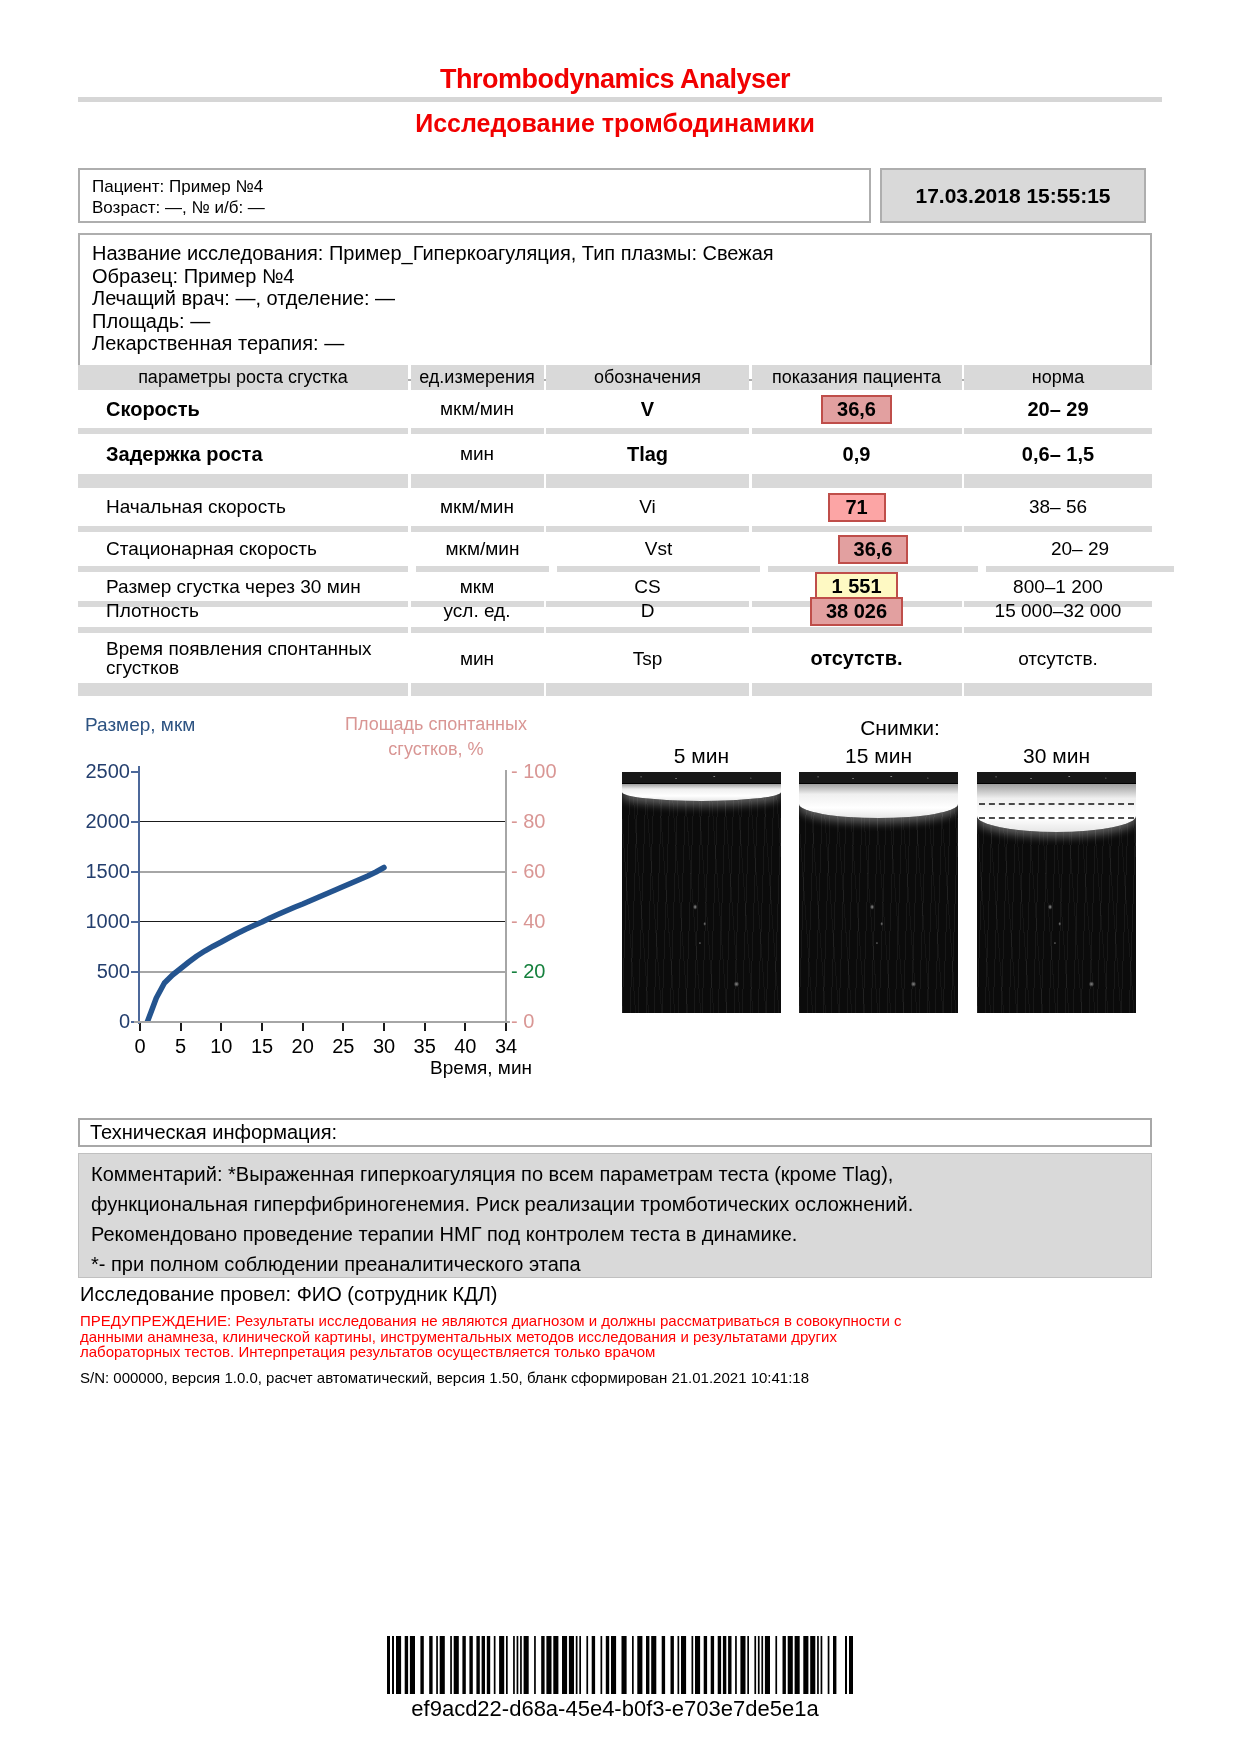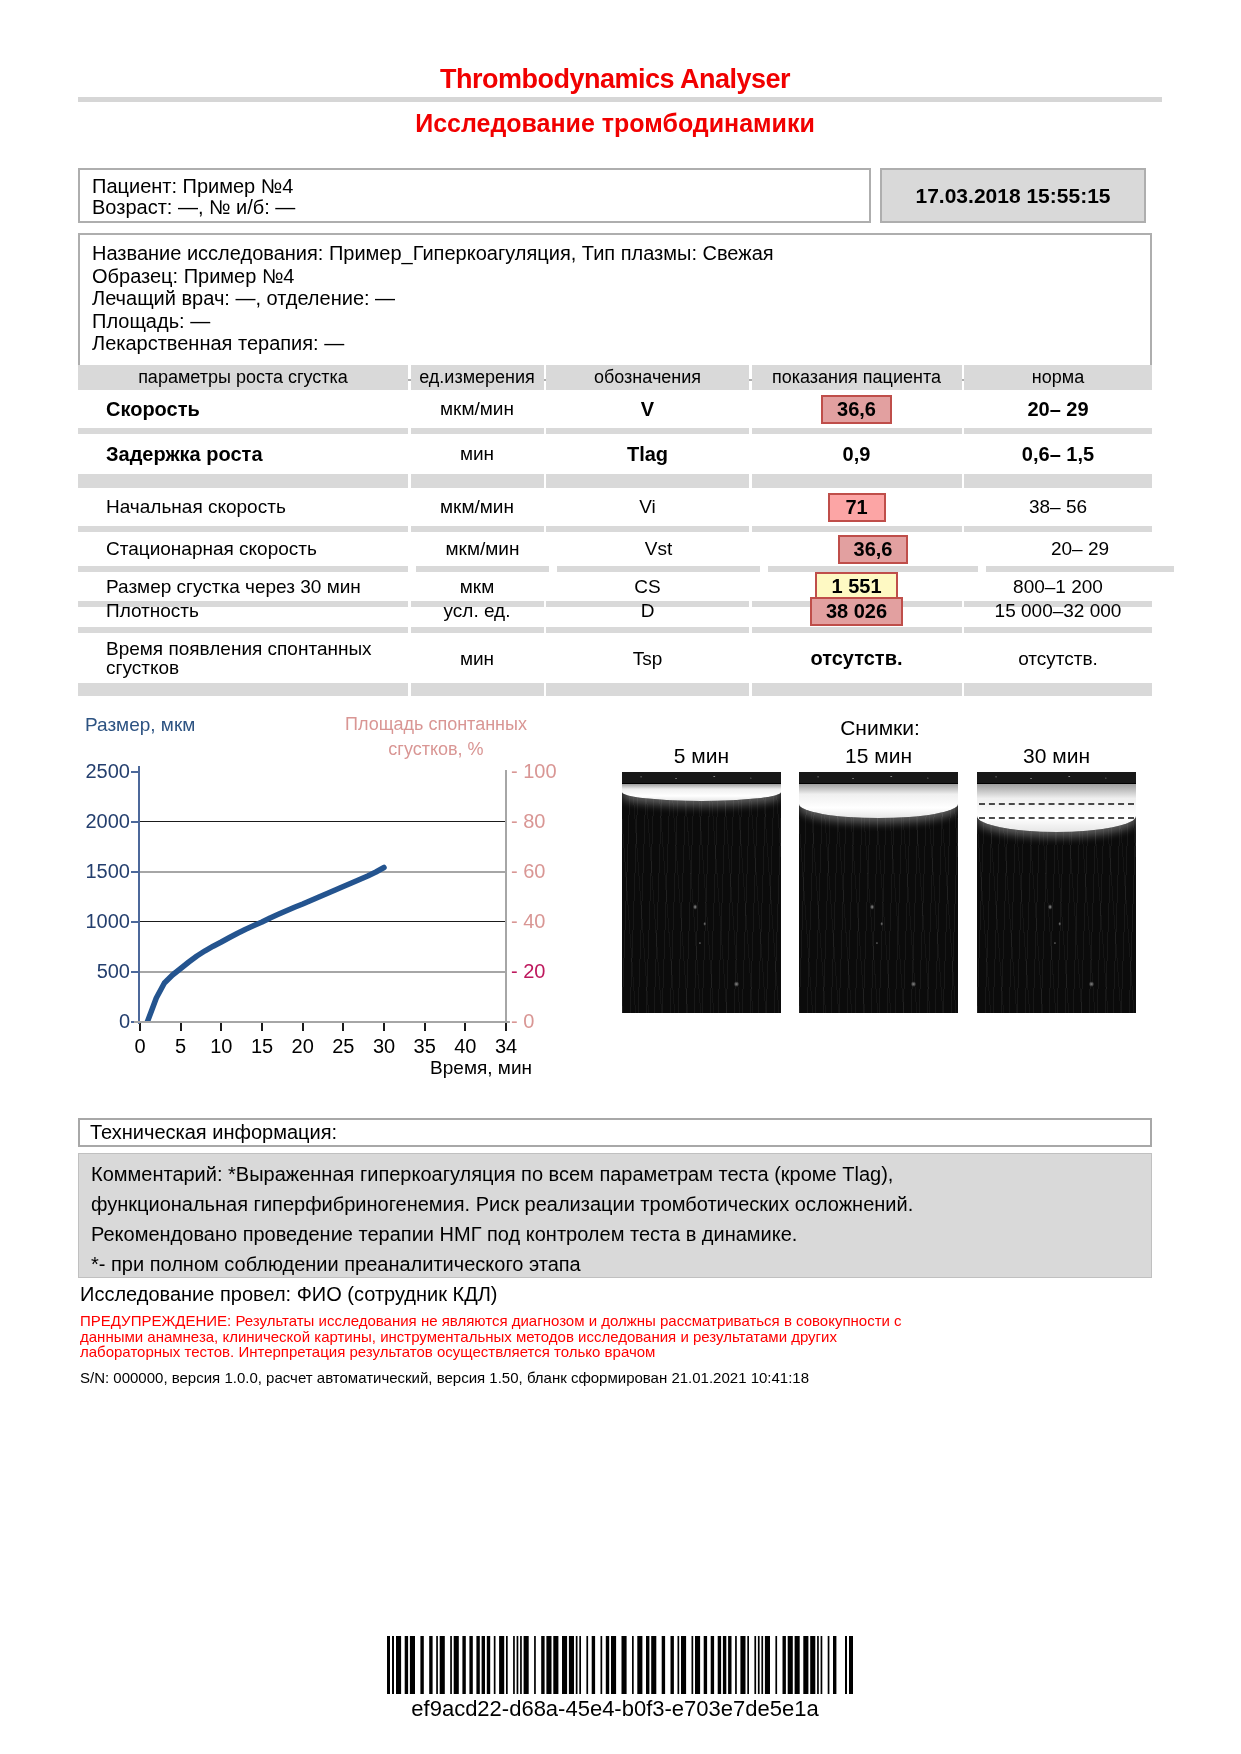--- a/index.html
+++ b/index.html
@@ -10,21 +10,21 @@
   
   .title-en{position:absolute;left:78px;top:64px;width:1074px;text-align:center;
             font-size:27px;font-weight:bold;color:#f10000;letter-spacing:-0.5px;}
   .hrule{position:absolute;left:78px;top:97px;width:1084px;height:5px;background:#d6d6d6;}
   .title-ru{position:absolute;left:78px;top:109px;width:1074px;text-align:center;
             font-size:25px;font-weight:bold;color:#f10000;}
 
   
   .box{position:absolute;border:2px solid #aeaeae;background:#fff;}
   .patient-box{left:78px;top:168px;width:793px;height:55px;padding:6px 12px;
-               font-size:20px;line-height:21px;}
+               font-size:17px;line-height:21px;}
   .date-box{position:absolute;left:880px;top:168px;width:266px;height:55px;
             background:#d9d9d9;border:2px solid #aeaeae;text-align:center;
             font-size:21px;font-weight:bold;line-height:51px;}
   .study-box{left:78px;top:233px;width:1074px;height:148px;padding:7px 12px;
              font-size:20px;line-height:22.6px;}
 
   
   .table{position:absolute;left:78px;top:365px;width:1074px;}
   .thead,.trow,.tband{display:grid;grid-template-columns:330px 133px 203px 210px 188px;column-gap:2.5px;}
   .thead{height:25px;font-size:18px;}
@@ -54,21 +54,21 @@
   .axis-right{position:absolute;left:505px;top:770px;width:2px;height:252px;background:#a6a6a6;}
   .ytick-mark{position:absolute;left:131px;width:7px;height:2px;background:#4c689a;}
   .ytick-label{position:absolute;left:56px;width:74px;text-align:right;font-size:20px;color:#243f6e;}
   .rtick-label{position:absolute;left:511px;width:70px;text-align:left;font-size:20px;color:#d99694;}
   .xtick-mark{position:absolute;top:1023px;width:2px;height:8px;background:#1a1a1a;}
   .xtick-label{position:absolute;top:1035px;width:40px;text-align:center;font-size:20px;color:#000;}
   .xlab{position:absolute;left:330px;top:1057px;width:202px;text-align:right;font-size:19px;}
   #curve-svg{position:absolute;left:140px;top:772px;}
 
   
-  .snap-title{position:absolute;left:780px;top:716px;width:200px;text-align:center;font-size:21px;}
+  .snap-title{position:absolute;left:800px;top:716px;width:200px;text-align:center;font-size:21px;}
   .snap-caption{position:absolute;top:744px;width:159px;text-align:center;font-size:21px;}
   .photo{position:absolute;top:772px;width:159px;height:241px;background:#0b0b0b;overflow:hidden;}
   .photo .film{position:absolute;left:0;top:0;right:0;bottom:0;
     background-image:
       radial-gradient(3px 4px at 46% 56%, rgba(255,255,255,.55), rgba(255,255,255,0) 70%),
       radial-gradient(2px 3px at 52% 63%, rgba(255,255,255,.45), rgba(255,255,255,0) 70%),
       radial-gradient(2px 2px at 49% 71%, rgba(255,255,255,.4), rgba(255,255,255,0) 70%),
       radial-gradient(4px 4px at 72% 88%, rgba(255,255,255,.5), rgba(255,255,255,0) 70%),
       repeating-linear-gradient(92deg, rgba(255,255,255,.055) 0 1px, rgba(0,0,0,0) 1px 8px),
       repeating-linear-gradient(86deg, rgba(255,255,255,.04) 0 1px, rgba(0,0,0,0) 1px 13px);}
@@ -229,21 +229,21 @@
       <div class="ytick-label" data-name="left-axis-tick-label" style="top: 860px; color: rgb(36, 63, 110);">1500</div>
       <div class="gl gl-black" data-name="chart-gridline" style="top: 821px;"></div>
       <div class="ytick-mark" data-name="left-axis-tick" style="top: 821px;"></div>
       <div class="ytick-label" data-name="left-axis-tick-label" style="top: 810px; color: rgb(36, 63, 110);">2000</div>
       <div class="ytick-mark" data-name="left-axis-tick" style="top: 771px;"></div>
       <div class="ytick-label" data-name="left-axis-tick-label" style="top: 760px; color: rgb(36, 63, 110);">2500</div>
       <div class="rtick-label" data-name="right-axis-tick-label" style="top: 760px; color: rgb(217, 150, 148);">- 100</div>
       <div class="rtick-label" data-name="right-axis-tick-label" style="top: 810px; color: rgb(217, 150, 148);">- 80</div>
       <div class="rtick-label" data-name="right-axis-tick-label" style="top: 860px; color: rgb(217, 150, 148);">- 60</div>
       <div class="rtick-label" data-name="right-axis-tick-label" style="top: 910px; color: rgb(217, 150, 148);">- 40</div>
-      <div class="rtick-label" data-name="right-axis-tick-label" style="top: 960px; color: #be185d;">- 20</div>
+      <div class="rtick-label" data-name="right-axis-tick-label" style="top: 960px; color: #15803d;">- 20</div>
       <div class="rtick-label" data-name="right-axis-tick-label" style="top: 1010px; color: rgb(217, 150, 148);">- 0</div>
       <div class="xtick-mark" data-name="x-axis-tick" style="left: 139px;"></div>
       <div class="xtick-label" data-name="x-axis-tick-label" style="left: 120px;">0</div>
       <div class="xtick-mark" data-name="x-axis-tick" style="left: 179.667px;"></div>
       <div class="xtick-label" data-name="x-axis-tick-label" style="left: 160.667px;">5</div>
       <div class="xtick-mark" data-name="x-axis-tick" style="left: 220.333px;"></div>
       <div class="xtick-label" data-name="x-axis-tick-label" style="left: 201.333px;">10</div>
       <div class="xtick-mark" data-name="x-axis-tick" style="left: 261px;"></div>
       <div class="xtick-label" data-name="x-axis-tick-label" style="left: 242px;">15</div>
       <div class="xtick-mark" data-name="x-axis-tick" style="left: 301.667px;"></div>

